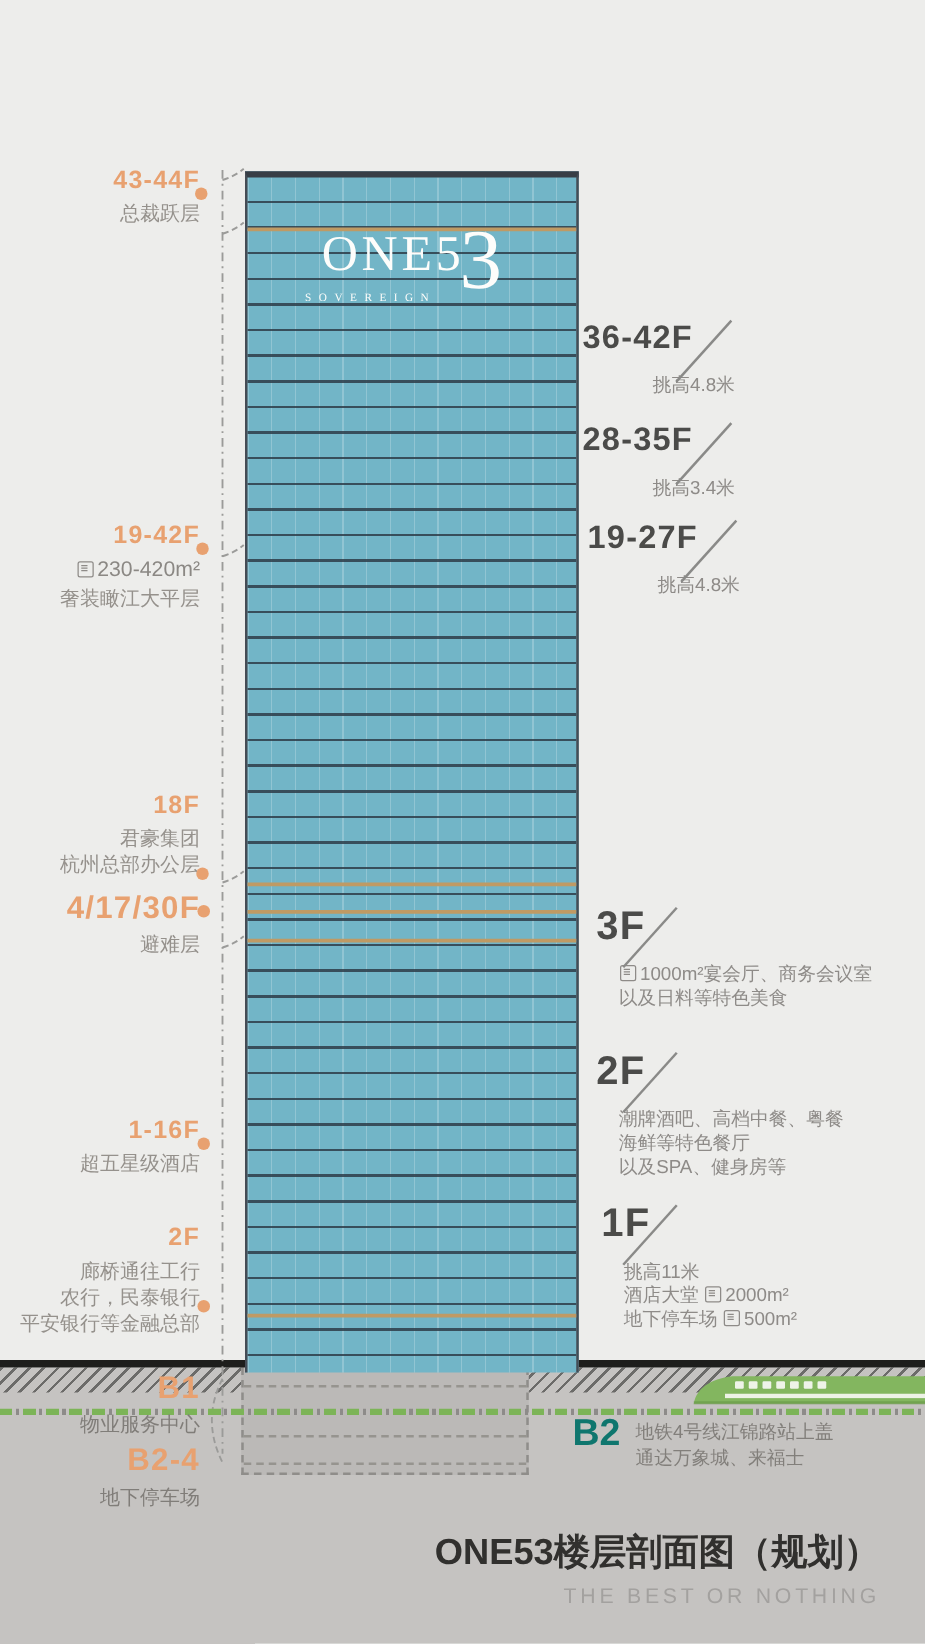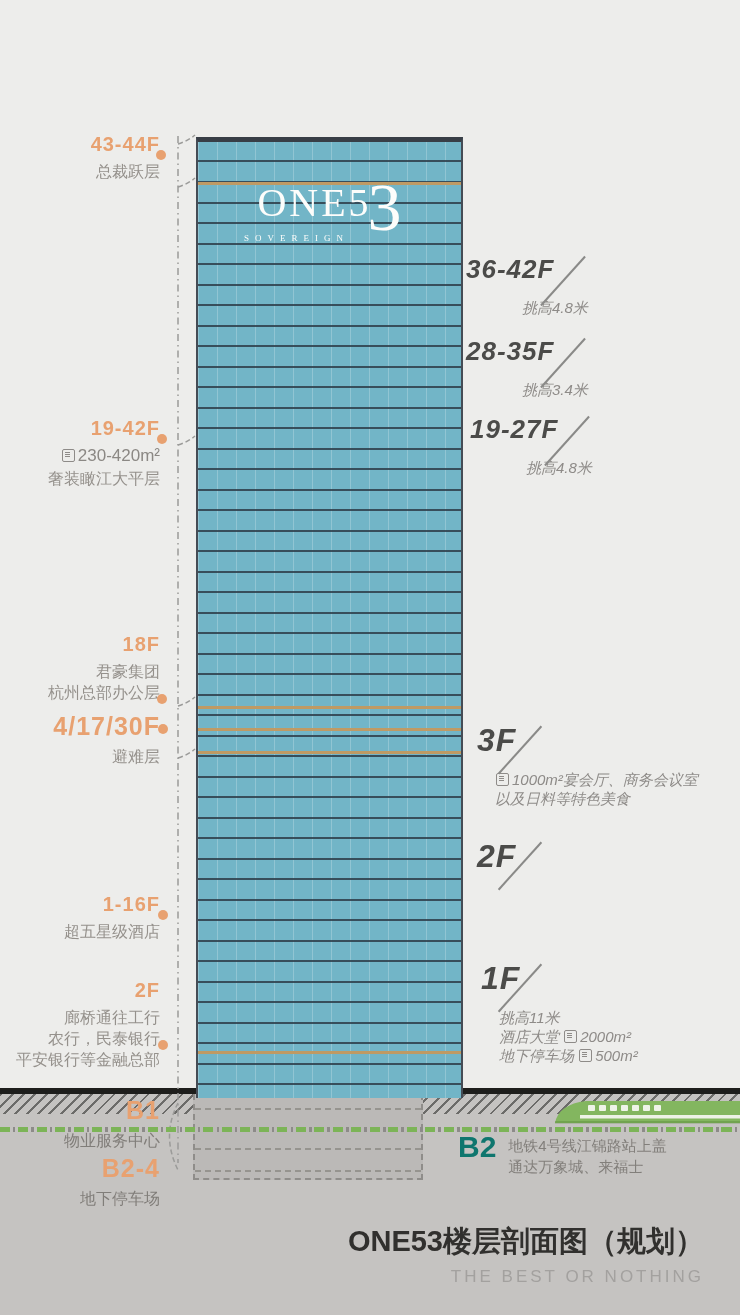--- a/index.html
+++ b/index.html
@@ -41,21 +41,21 @@
   .lfloor{font-size:20px;font-weight:bold;letter-spacing:1px;color:#e8a170;line-height:1;}
   .lfloor.small{font-size:25px;}
   .lsub{margin-top:7px;font-size:16px;line-height:21px;color:#95918c;}
   .lsub .big{font-size:17px;color:#8b8884;}
 
   
   .connector{position:absolute;left:148px;top:128px;width:52px;height:1055px;z-index:4;}
   .dot{position:absolute;width:10px;height:10px;border-radius:50%;background:#e8a170;z-index:5;}
 
   
-  .rgroup{position:absolute;font-style:italic;}
+  .rgroup{position:absolute;}
   .rnum{font-size:26px;font-weight:bold;letter-spacing:1px;color:#4b4b49;line-height:1;}
   .rnum.big{font-size:32px;}
   .slash{position:absolute;width:2px;background:#8a8a88;}
   .rdesc{font-size:15px;line-height:19px;color:#8e8b88;}
   .r-top .rdesc{margin:16px 0 0 56px;}
   .r-low .rdesc{margin:14px 0 0 18px;}
   .rrow{white-space:nowrap;}
 
   .b2group{position:absolute;left:458px;top:1132px;display:flex;align-items:flex-start;}
   .b2num{font-size:30px;font-weight:bold;color:#0f766e;line-height:1;}
@@ -200,20 +200,25 @@
     <div class="slash" style="left:42px;top:-6px;height:64px;transform:rotate(42deg)"></div>
     <div class="rdesc">
       <div class="rrow"><span class="area-icon"></span><span>1000m²宴会厅、商务会议室</span></div>
       <div>以及日料等特色美食</div>
     </div>
   </div>
 
   <div class="rgroup r-low" style="left:477px;top:840px">
     <span class="rnum big">2F</span>
     <div class="slash" style="left:42px;top:-6px;height:64px;transform:rotate(42deg)"></div>
+    <div class="rdesc">
+      <div>潮牌酒吧、高档中餐、粤餐</div>
+      <div>海鲜等特色餐厅</div>
+      <div>以及SPA、健身房等</div>
+    </div>
   </div>
 
   <div class="rgroup r-low" style="left:481px;top:962px">
     <span class="rnum big">1F</span>
     <div class="slash" style="left:38px;top:-6px;height:64px;transform:rotate(42deg)"></div>
     <div class="rdesc">
       <div>挑高11米</div>
       <div class="rrow"><span>酒店大堂</span> <span class="area-icon"></span><span>2000m²</span></div>
       <div class="rrow"><span>地下停车场</span> <span class="area-icon"></span><span>500m²</span></div>
     </div>

